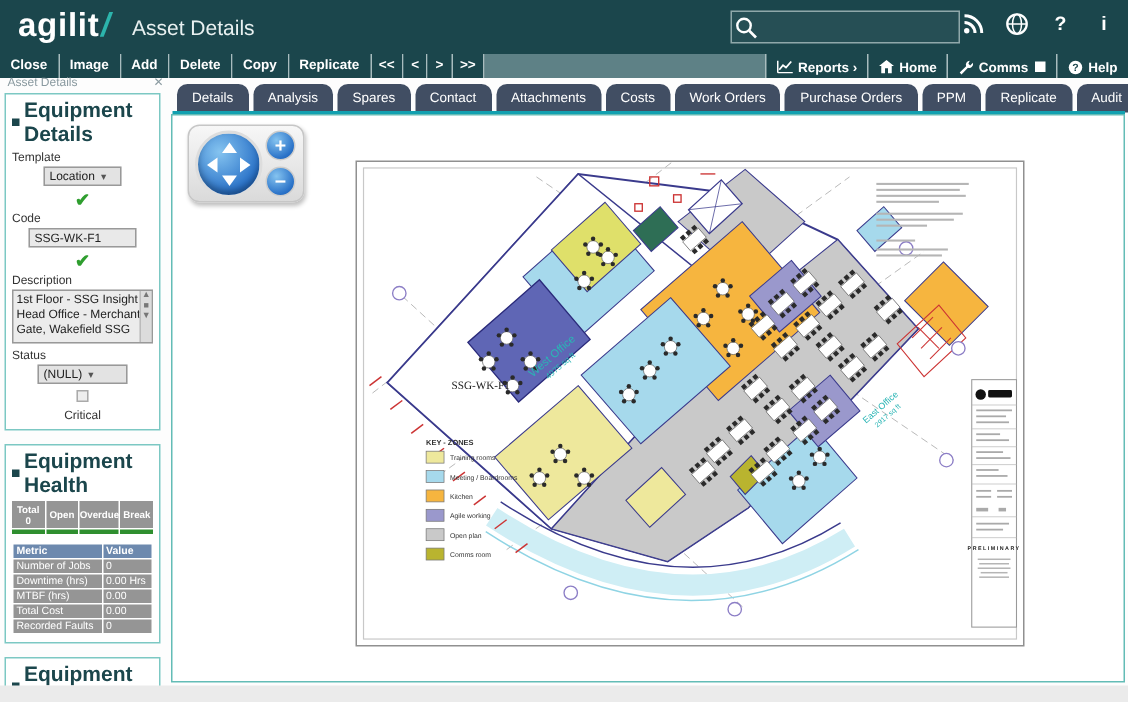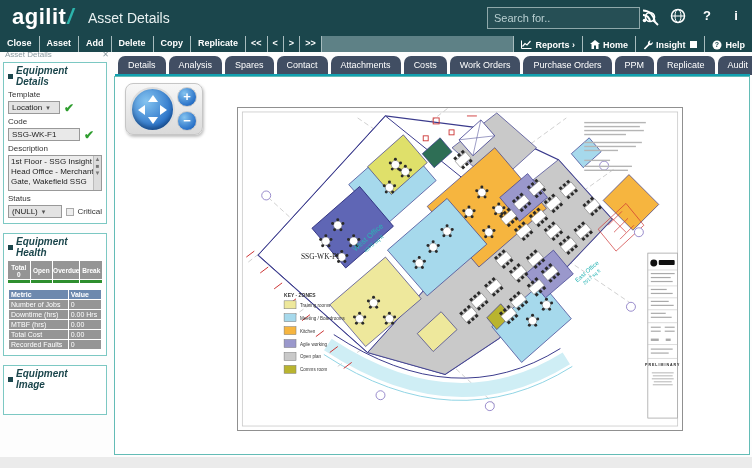--- a/index.html
+++ b/index.html
@@ -31,25 +31,25 @@
   .win-tab { position:absolute; left:5px; top:50px; font-size:8px; color:#8a9aa0; width:104px; display:flex; justify-content:space-between; }
 
   
   .tabstrip { position:absolute; left:118px; top:56px; right:2px; height:19px; display:flex; gap:3px; }
   .tab { background:#414e63; color:#fff; font-size:9px; padding:4px 10px 3px; border-radius:7px 7px 0 0; white-space:nowrap; cursor:pointer; }
   .tab-underline { position:absolute; left:115px; top:74px; right:2px; height:3px; background:#12a0b0; }
 
   
   .sidebar { position:absolute; left:3px; top:62px; width:104px; }
   .panel { border:1px solid #7cc8c3; background:#fff; padding:3px 4px 5px; margin-bottom:9px; position:relative; }
-  .panel-title { font-size:10px; font-weight:bold; color:#1b464c; display:flex; align-items:center; margin:-1px 0 3px;font-style:italic; }
+  .panel-title { font-size:14px; font-weight:bold; color:#1b464c; display:flex; align-items:center; margin:-1px 0 3px; }
   .panel-title::before { content:""; width:5px; height:5px; background:#1b464c; margin-right:3px; flex:0 0 5px; }
   .panel-title::after { content:""; flex:1; height:2px; background:#2a9d97; margin-left:3px; }
   .fld-label { font-size:8px; color:#333; margin:3px 0 2px; }
-  .row { display:flex; align-items:center; gap:4px; }
+  .row { display:flex; align-items:center; gap:4px;flex-direction:column; }
   .sel { background:#e3e3e3; border:1px solid #999; font-size:8px; color:#222; padding:1px 3px; display:flex; align-items:center; gap:4px; height:13px; }
   .sel .chev { font-size:7px; color:#555; }
   .check { color:#2f9e2f; font-size:12px; font-weight:bold; line-height:10px; }
   .inp { background:#e9e9e9; border:1px solid #999; font-size:8px; color:#222; padding:1px 3px; height:13px; width:72px; font-family:"Liberation Sans",sans-serif; }
   .desc { background:#ececec; border:1px solid #999; width:94px; height:36px; font-size:8px; line-height:10px; color:#222; padding:1px 2px; position:relative; overflow:hidden; }
   .desc .sb { position:absolute; right:0; top:0; bottom:0; width:8px; background:#dcdcdc; border-left:1px solid #bbb; font-size:6px; color:#777; text-align:center; line-height:7px; }
   .cb { width:8px; height:8px; background:#eee; border:1px solid #aaa; display:inline-block; }
   .cb-lbl { font-size:8px; color:#333; }
   .img-box { height:16px; background:#fff; }
 
@@ -81,21 +81,20 @@
 </style>
 </head>
 <body>
 
 <div id="app">
 
   <div class="header">
     <div class="logo"><span>agilit</span><span class="slash">/</span></div>
     <div class="hdr-title">Asset Details</div>
     <div class="search-wrap">
-      <input type="text" placeholder="Search for.." style="">
       <svg class="search-ico" viewBox="0 0 20 16">
           <circle cx="8" cy="7" r="4.5" fill="none" stroke="#fff" stroke-width="1.6"></circle>
           <line x1="11.5" y1="10.5" x2="16" y2="15" stroke="#fff" stroke-width="1.8"></line>
         </svg>
     </div>
     <div class="hdr-icons">
       <svg class="ic" viewBox="0 0 16 16">
           <circle cx="3.5" cy="12.5" r="1.8" fill="#fff"></circle>
           <path d="M2 7 a7 7 0 0 1 7 7" fill="none" stroke="#fff" stroke-width="2"></path>
           <path d="M2 2.5 a11.5 11.5 0 0 1 11.5 11.5" fill="none" stroke="#fff" stroke-width="2"></path>
@@ -105,21 +104,21 @@
           <ellipse cx="8" cy="8" rx="3" ry="6.5" fill="none" stroke="#fff" stroke-width="1"></ellipse>
           <line x1="1.5" y1="8" x2="14.5" y2="8" stroke="#fff" stroke-width="1"></line>
         </svg>
       <span class="ic">?</span>
       <span class="ic">i</span>
     </div>
   </div>
 
   <div class="toolbar">
     <div class="tb-btn">Close</div>
-    <div class="tb-btn">Asset</div>
+    <div class="tb-btn">Image</div>
     <div class="tb-btn">Add</div>
     <div class="tb-btn">Delete</div>
     <div class="tb-btn">Copy</div>
     <div class="tb-btn">Replicate</div>
     <div class="tb-btn arrow">&lt;&lt;</div>
     <div class="tb-btn arrow">&lt;</div>
     <div class="tb-btn arrow">&gt;</div>
     <div class="tb-btn arrow">&gt;&gt;</div>
     <div class="tb-right">
       <div class="tb-btn">
@@ -133,21 +132,21 @@
       <div class="tb-btn">
         <svg width="10" height="9" viewBox="0 0 10 9">
             <path d="M5 0 L10 4 H8.5 V9 H6 V5.5 H4 V9 H1.5 V4 H0 Z" fill="#fff"></path>
           </svg>
         <span>Home</span>
       </div>
       <div class="tb-btn">
         <svg width="10" height="10" viewBox="0 0 10 10">
             <path d="M7.5 0.5 a2.6 2.6 0 0 0 -2.4 3.6 L0.8 8.4 l1.2 1.2 L6.3 5.2 a2.6 2.6 0 0 0 3.3-3.3 L7.8 3.7 6.6 2.5 Z" fill="#fff"></path>
           </svg>
-        <span>Insight</span>
+        <span>Comms</span>
         <span class="design-box"></span>
       </div>
       <div class="tb-btn">
         <svg width="10" height="10" viewBox="0 0 10 10">
             <circle cx="5" cy="5" r="4.5" fill="#fff"></circle>
             <text x="5" y="7.4" text-anchor="middle" font-size="7" font-weight="bold" fill="#1b464c">?</text>
           </svg>
         <span>Help</span>
       </div>
     </div>

